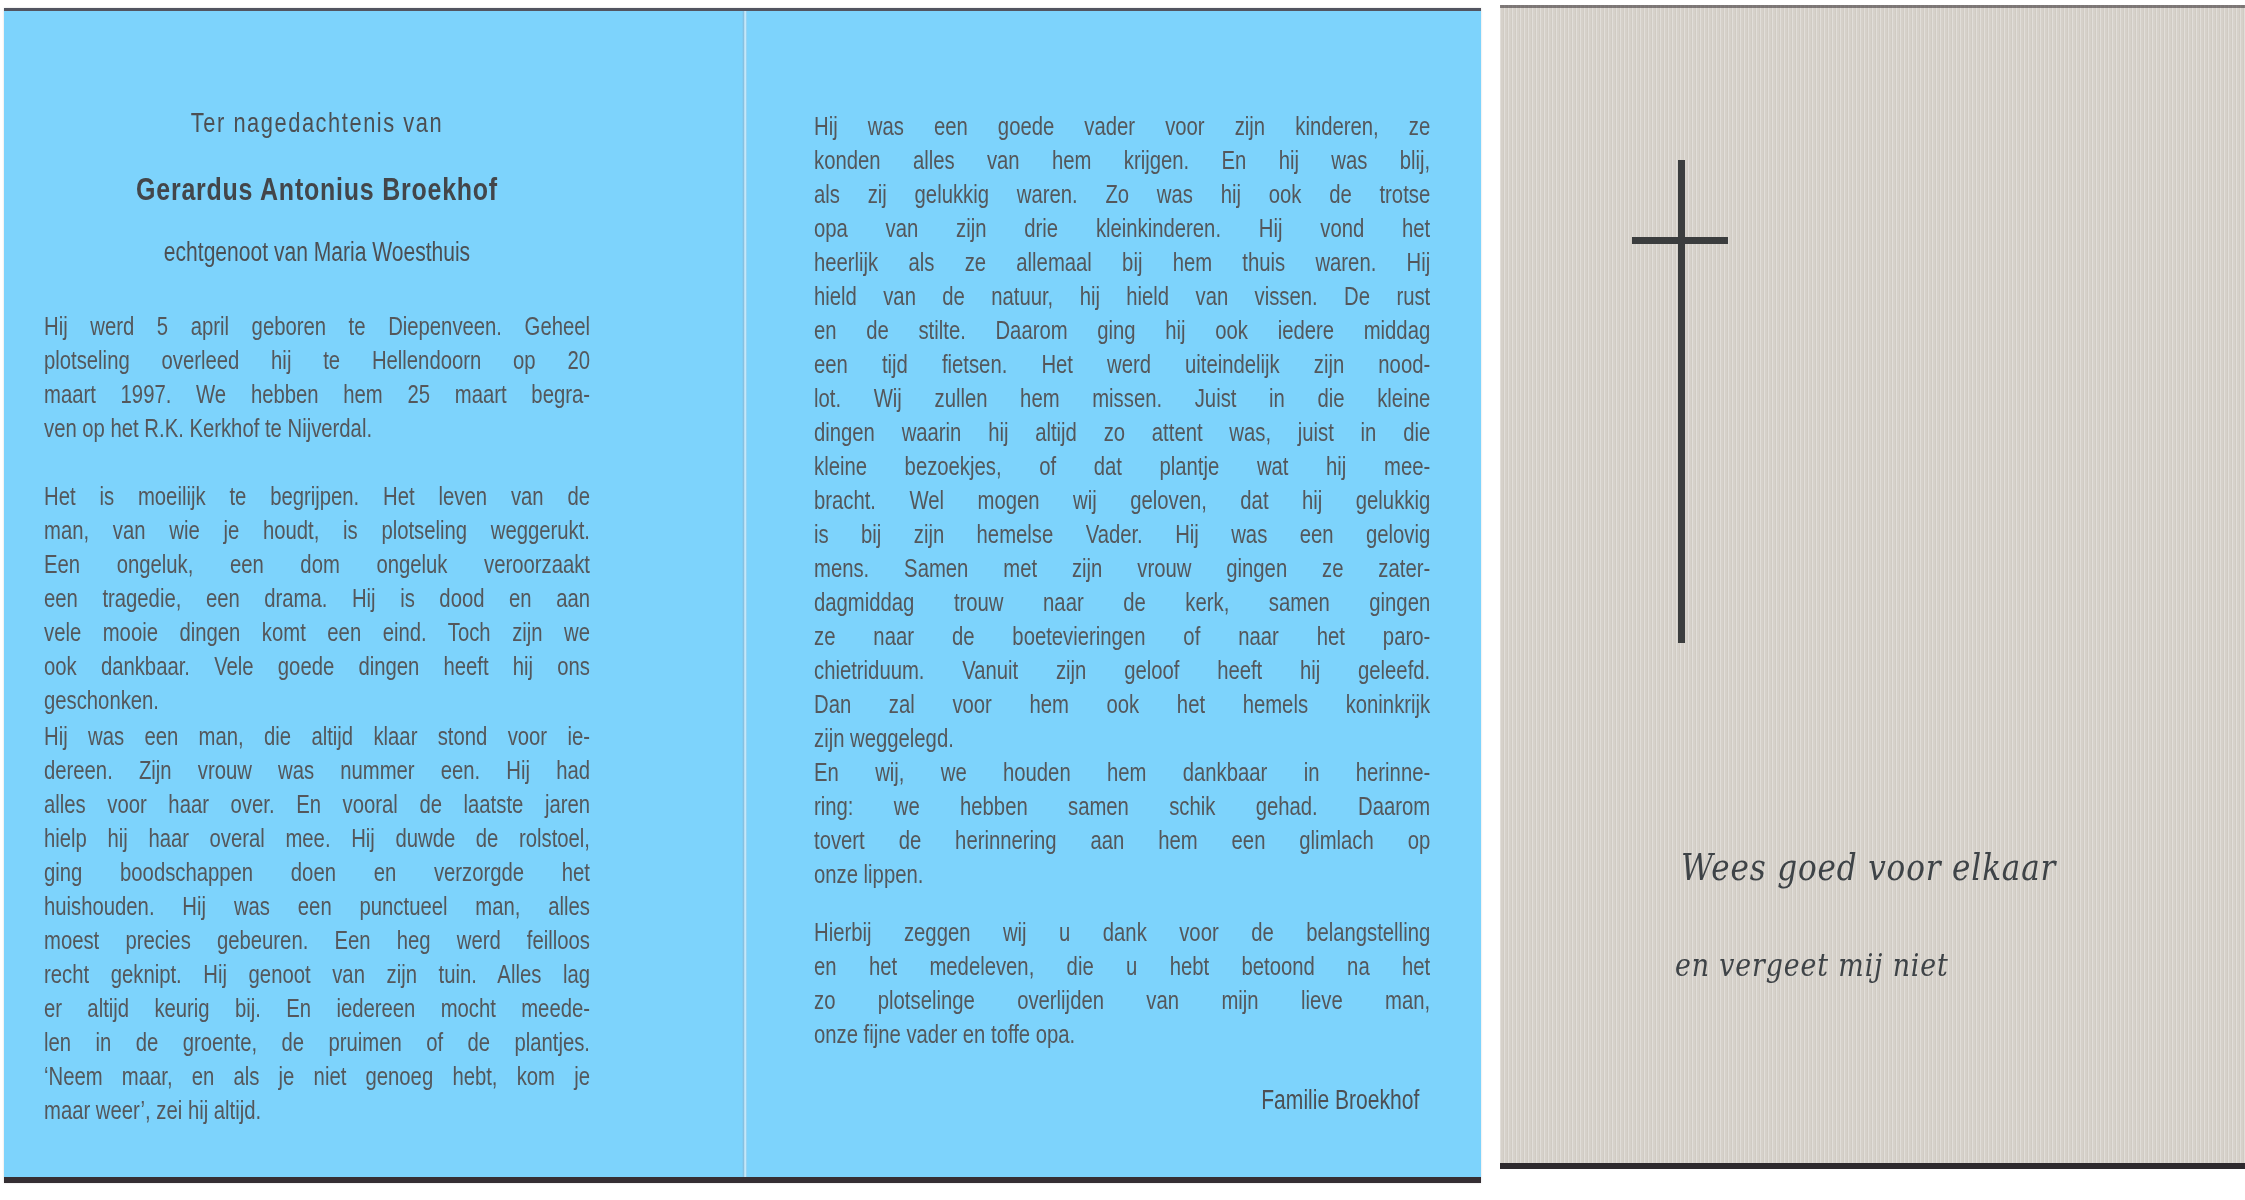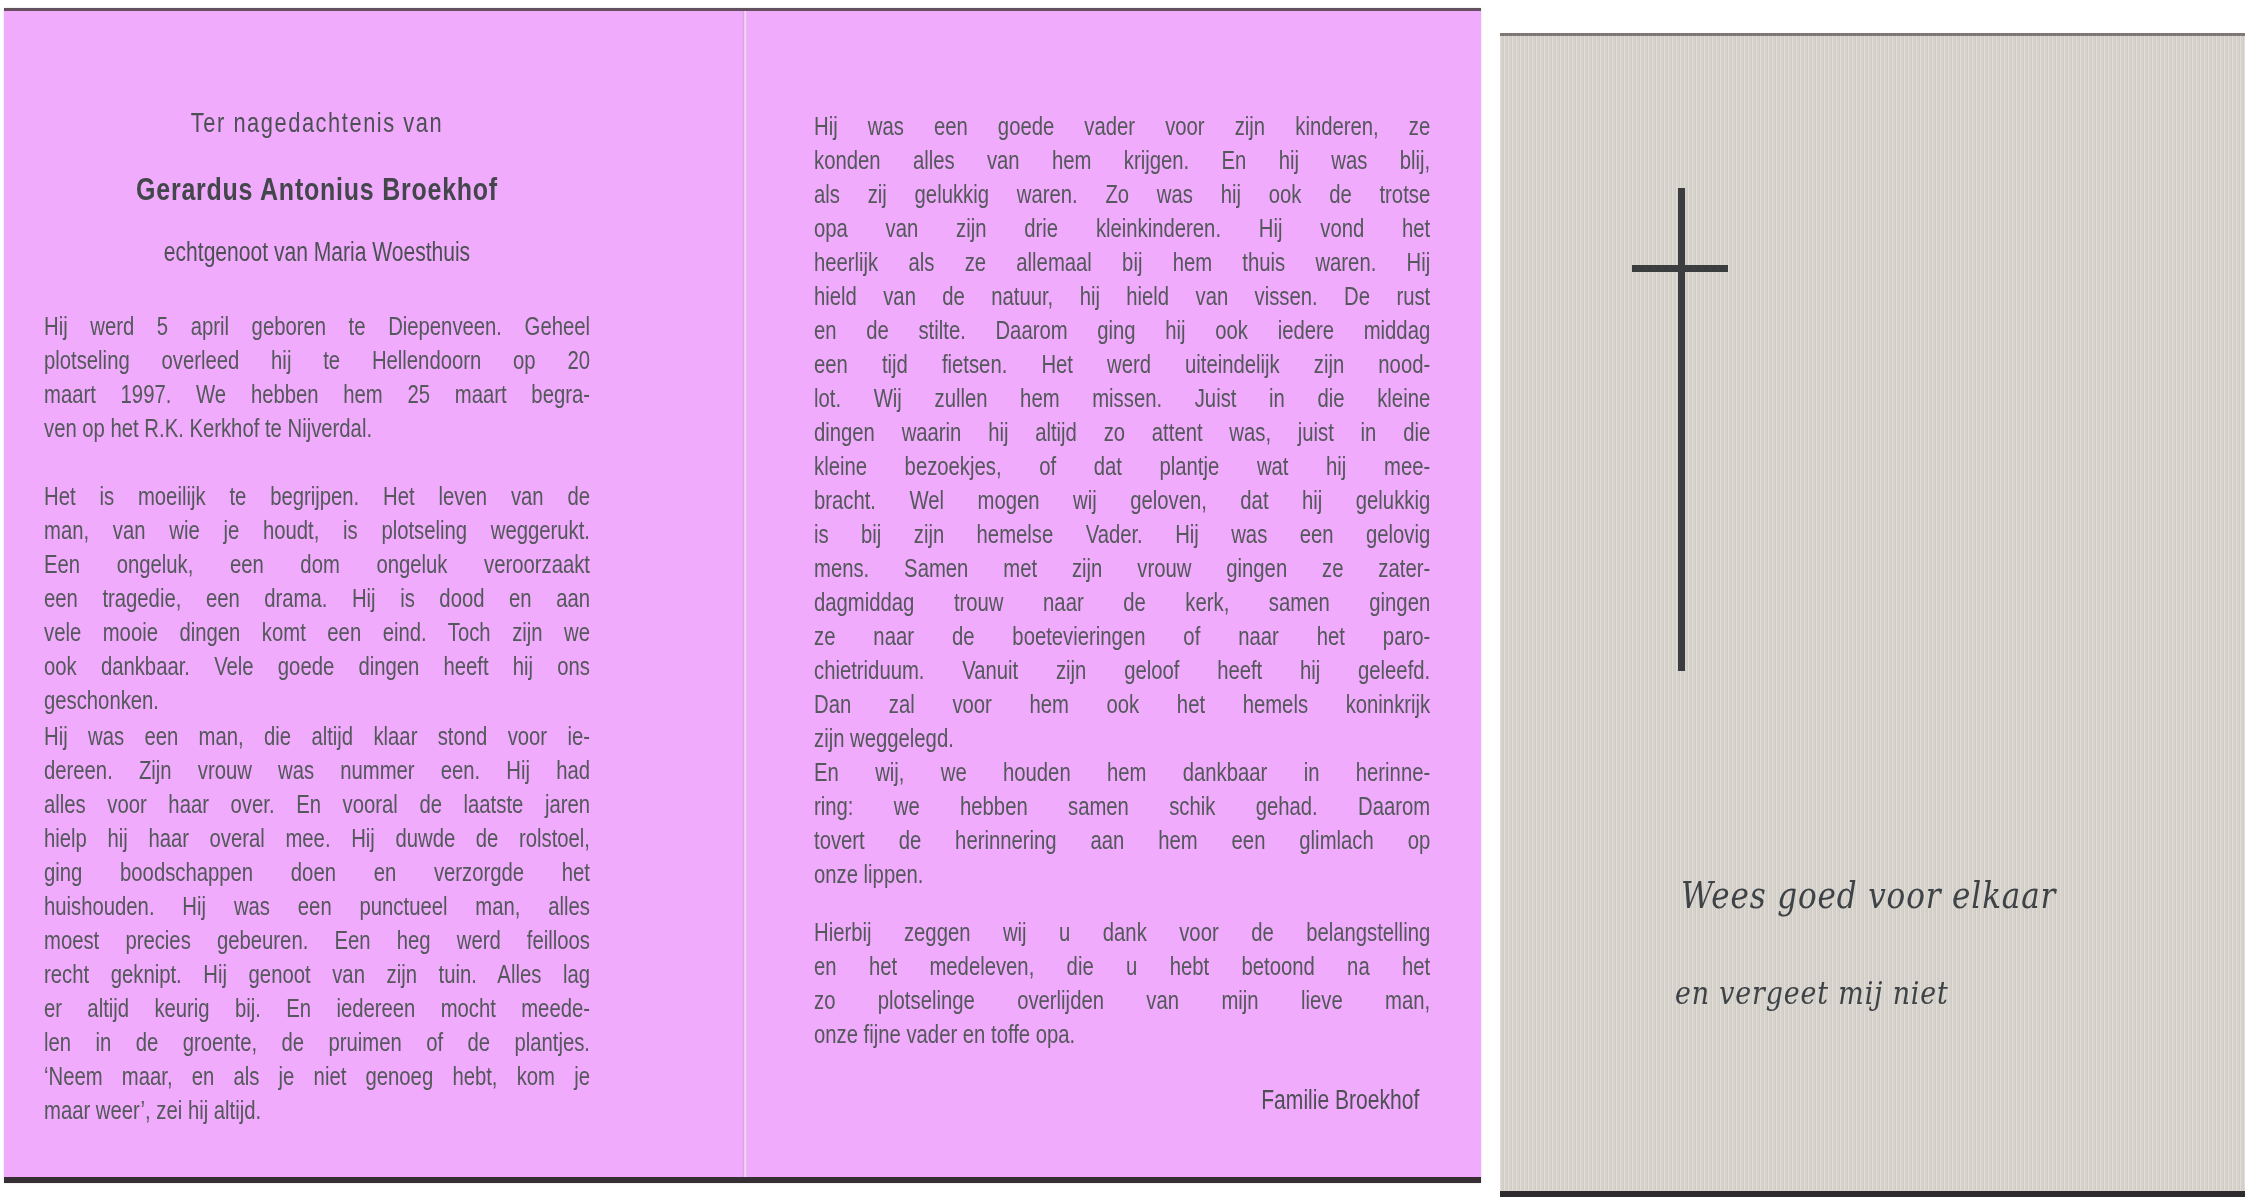--- a/index.html
+++ b/index.html
@@ -4,21 +4,21 @@
 <style>
   html,body{margin:0;padding:0;}
   body{
     width:2245px;height:1200px;position:relative;overflow:hidden;
     background:#ffffff;
     font-family:"Liberation Sans",sans-serif;
   }
   
   .card-left{
     position:absolute;left:4px;top:8px;width:1477px;height:1166px;
-    background:#f0abfc;
+    background:#7dd3fc;
     border-top:3px solid rgba(74,62,68,.85);
     border-bottom:6px solid #352e33;
     box-shadow:0 0 2px rgba(0,0,0,.15);
   }
   .fold-line{
     position:absolute;left:738px;top:0;bottom:0;width:5px;
     background:linear-gradient(90deg,rgba(156,134,140,0) 0%,rgba(156,134,140,.28) 35%,rgba(255,255,255,.7) 60%,rgba(156,134,140,.12) 100%);
   }
   
   .textcol{
@@ -37,21 +37,20 @@
   .gap-small-after{margin-bottom:2px;}
   .gap-mid-after{margin-bottom:24px;}
   .signature{ text-align:right;padding-right:14px;margin-top:32px;font-size:27px;color:#4c4f53;}
   
   .card-right{
     position:absolute;left:1500px;top:5px;width:745px;height:1155px;
     background:#d6d1ca;
     background-image:repeating-linear-gradient(90deg,rgba(255,255,255,.28) 0 1px,rgba(0,0,0,0) 1px 3px,rgba(160,152,142,.10) 3px 4px);
     border-top:3px solid rgba(52,46,50,.55);
     border-bottom:6px solid #2e2a2e;
-    margin-top:28px;
   }
   .cross{position:absolute;left:0;top:0;}
   .cross .v{position:absolute;left:178px;top:152px;width:7px;height:483px;background:#3b3d3e;}
   .cross .h{position:absolute;left:132px;top:229px;width:96px;height:7px;background:#3b3d3e;}
   .motto{
     position:absolute;color:#3e4347;
     font-family:"DejaVu Serif",serif;font-style:italic;
     transform-origin:top left;transform:scaleX(0.84);
     white-space:nowrap;letter-spacing:1px;
   }

